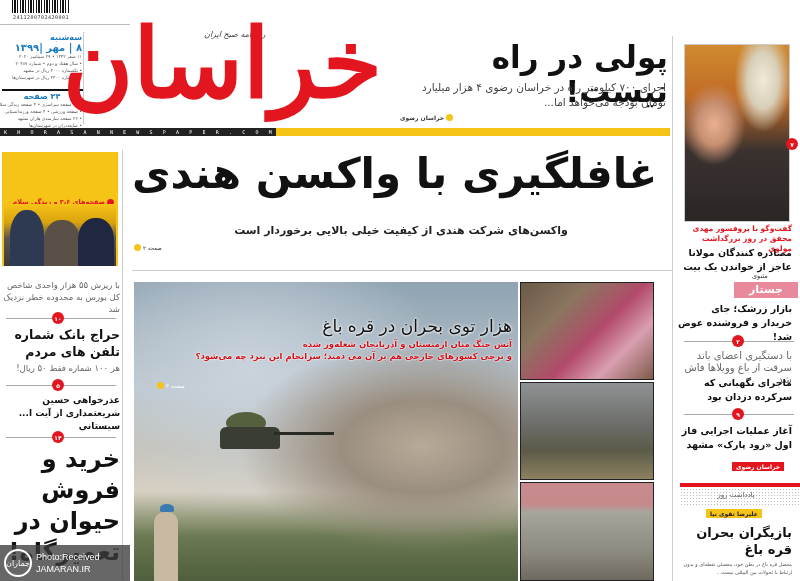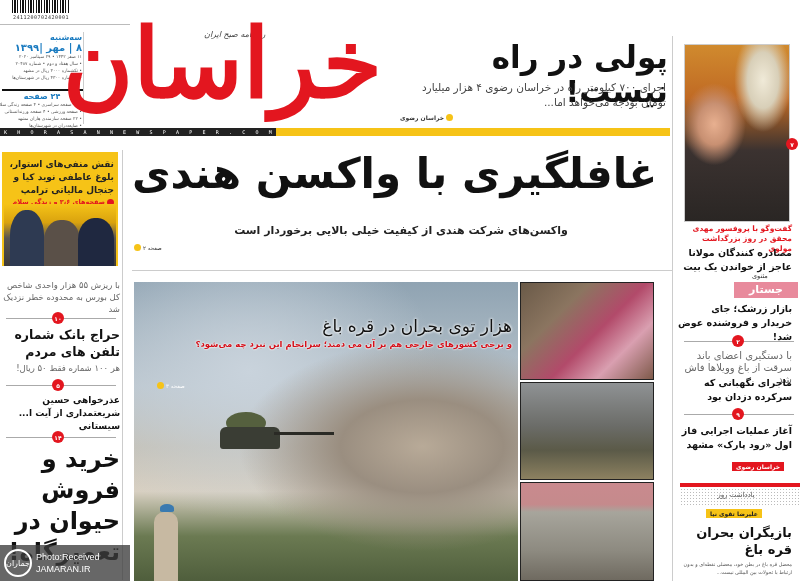--- a/index.html
+++ b/index.html
@@ -172,21 +172,20 @@
 
 <div class="abs v-rule-right"></div>
 <div class="abs top-headline rtl">پولی در راه نیست!</div>
 <div class="abs top-sub rtl">اجرای ۷۰۰ کیلومتر راه در خراسان رضوی ۴ هزار میلیارد تومان بودجه می‌خواهد اما...</div>
 <div class="abs badge-small rtl">
   <span class="moon"></span>
   <span>خراسان رضوی</span>
 </div>
 
 <div class="abs yellow-box">
-  <div class="yb-text rtl">نقش منفی‌های استوار، بلوغ عاطفی نوید کیا و جنجال مالیاتی ترامپ</div>
   <div class="yb-link">
     <span class="moon red"></span>
     <span>صفحه‌های ۳،۶ و زندگی سلام</span>
   </div>
   <div class="yb-photo">
     <div class="person" style="left:6px;width:34px;height:56px;background:#2e3a52;"></div>
     <div class="person" style="left:40px;width:36px;height:46px;background:#5a5048;"></div>
     <div class="person" style="left:74px;width:36px;height:48px;background:#1f2840;"></div>
   </div>
 </div>
@@ -204,20 +203,21 @@
 
 <div class="abs main-photo">
   <div class="tank-brush"></div>
   <div class="tank"></div>
   <div class="tank-gun"></div>
   <div class="soldier-hat"></div>
   <div class="soldier"></div>
 </div>
 <div class="abs photo-headline rtl">هزار توی بحران در قره باغ</div>
 <div class="abs photo-sub rtl">
+  <div>آتش جنگ میان ارمنستان و آذربایجان شعله‌ور شده</div>
   <div>و برخی کشورهای خارجی هم بر آن می دمند؛ سرانجام این نبرد چه می‌شود؟</div>
 </div>
 <div class="abs photo-ref">
   <span class="moon"></span>
   <span>صفحه ۳</span>
 </div>
 
 <div class="side-photo sp1"></div>
 <div class="side-photo sp2"></div>
 <div class="side-photo sp3"></div>

